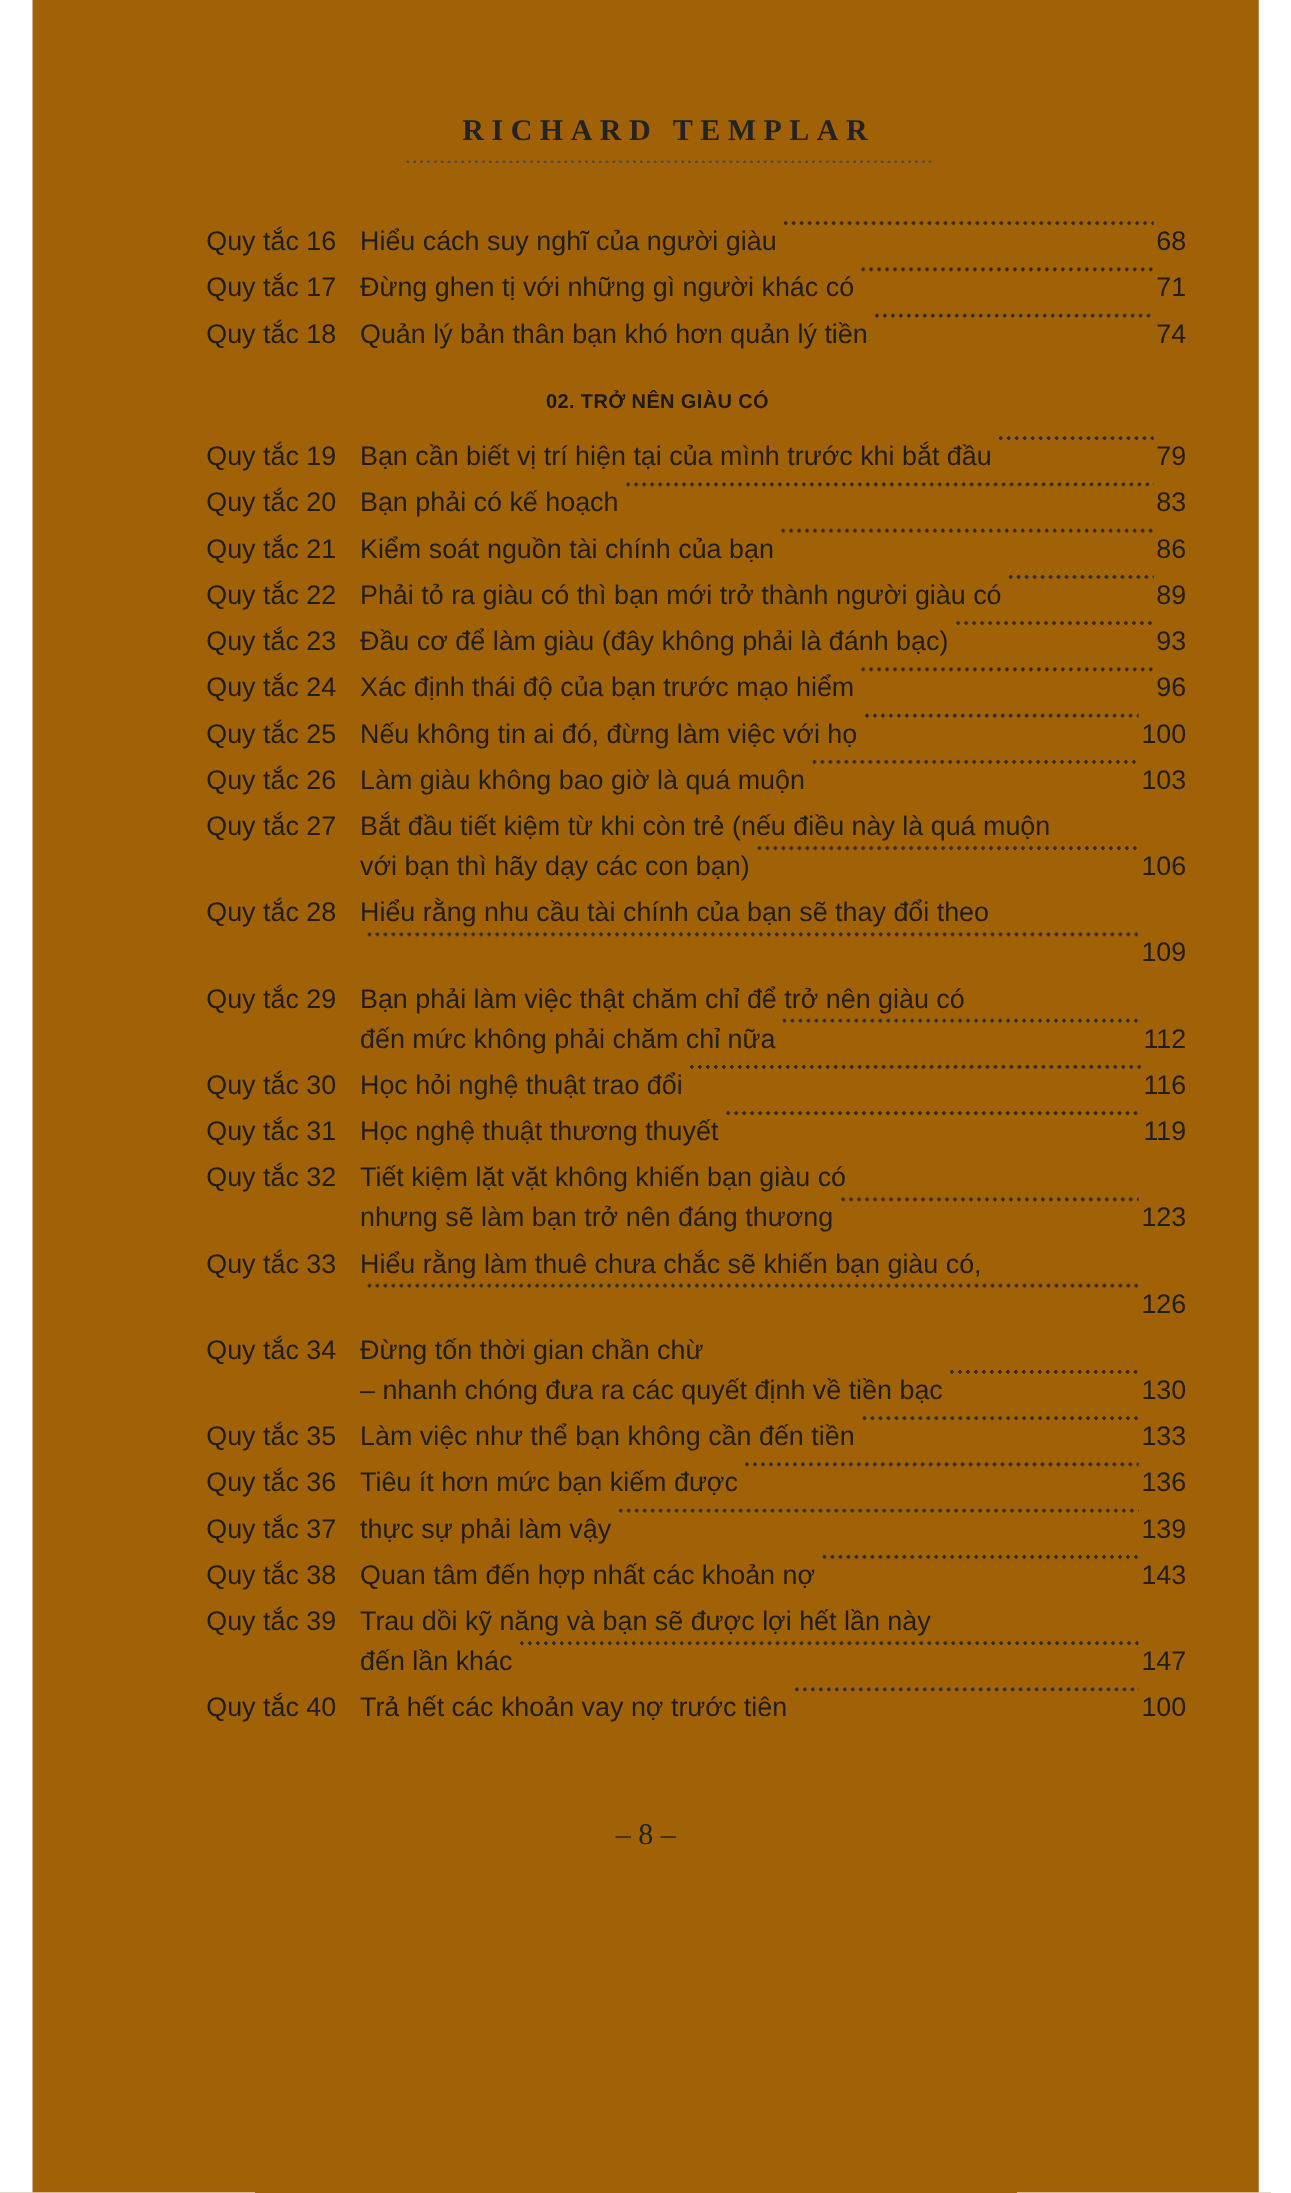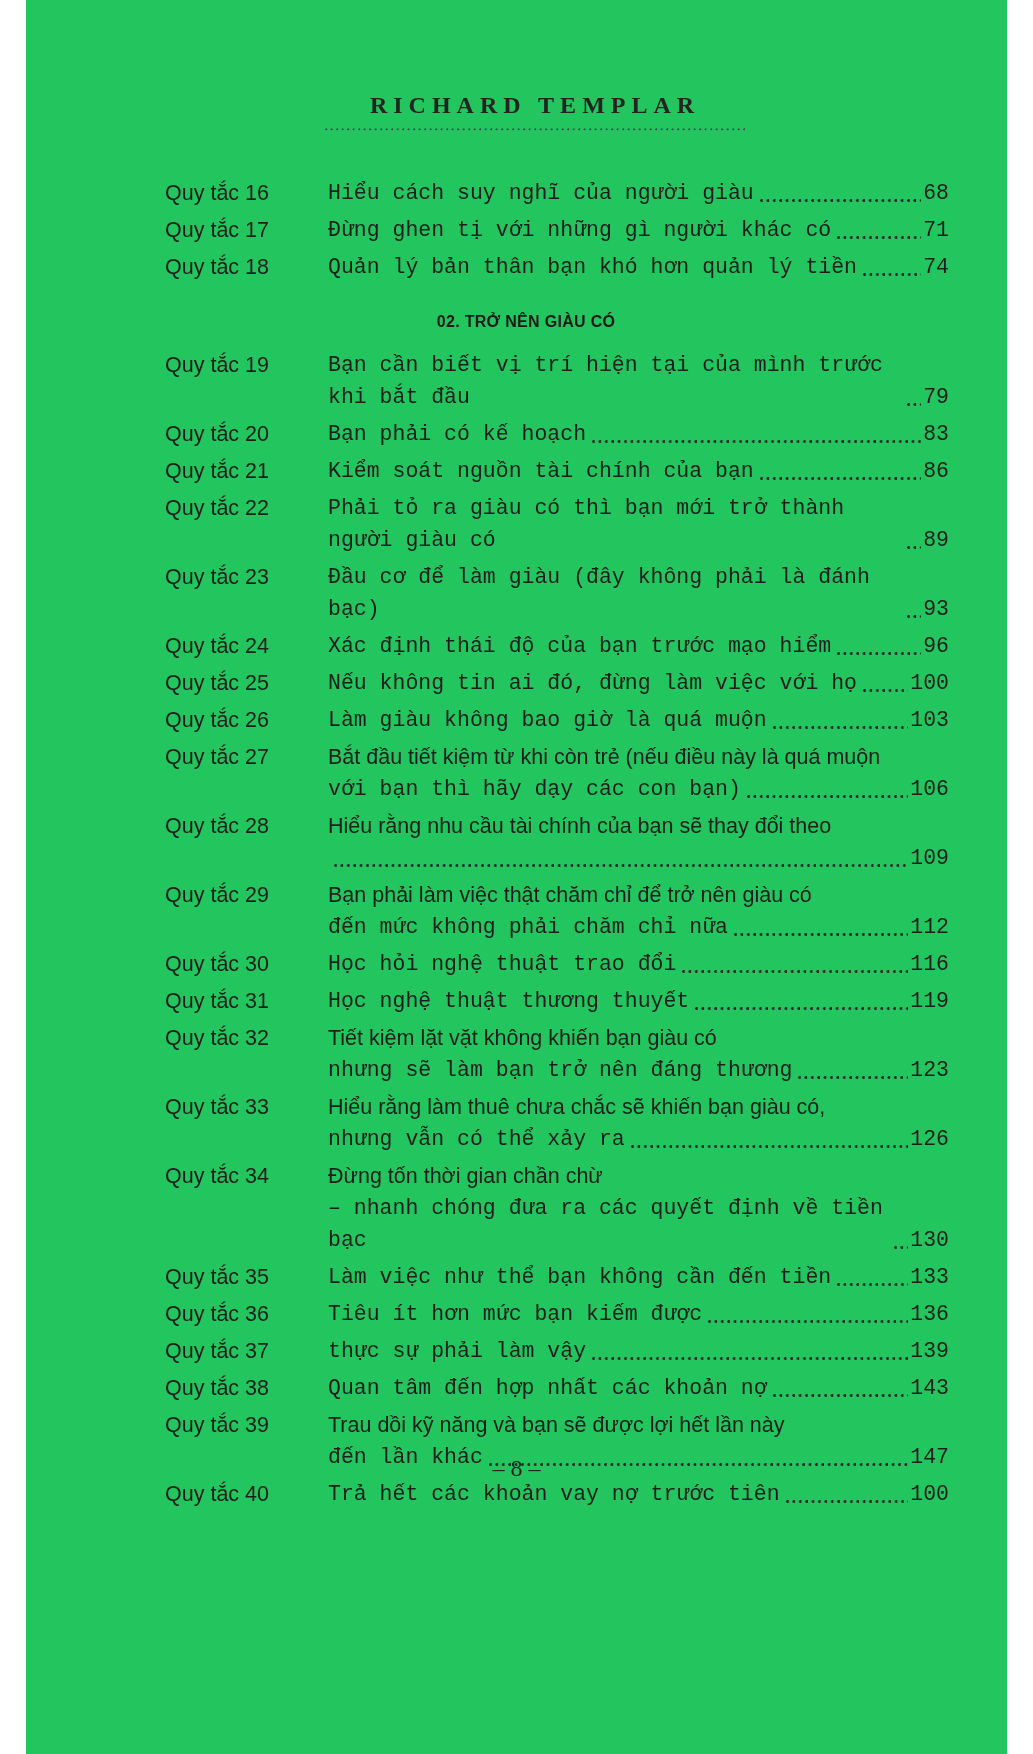--- a/index.html
+++ b/index.html
@@ -1,21 +1,21 @@
 <!DOCTYPE html>
 <html lang="vi"><head>
 <meta charset="utf-8">
 <style>
   html, body { margin: 0; padding: 0; background: #ffffff; }
   .page {
     position: relative;
     width: 944px;
     height: 1754px;
     margin: 0 auto;
-    background: #22c55e;
+    background: #a16207;
     color: #1e1e1e;
     font-family: "Liberation Sans", sans-serif;
     overflow: hidden;
     padding-left: 37px;
   }
 
   
   .page-header { padding-top: 92px; text-align: center; }
   .book-author {
     font-family: "Liberation Serif", serif;
@@ -28,30 +28,30 @@
     width: 420px;
     height: 3px;
     margin: 9px auto 0 auto;
     background-image: radial-gradient(circle at 1.2px 1.4px, #4a4a4a 0.9px, transparent 1.2px);
     background-size: 5.5px 3px;
     background-repeat: repeat-x;
   }
 
   
   .toc { padding: 46px 58px 0 102px; }
-  .toc-entry { display: flex; margin-bottom: 5px; gap: 40px; }
+  .toc-entry { display: flex; margin-bottom: 5px; }
   .toc-label {
     flex: 0 0 123px;
     font-size: 21.5px;
     line-height: 32px;
     white-space: nowrap;
   }
   .toc-body { flex: 1 1 auto; min-width: 0; }
   .toc-line { font-size: 21.5px; line-height: 32px; }
-  .toc-line.last { display: flex; align-items: flex-end; font-family: Liberation Mono, monospace; }
+  .toc-line.last { display: flex; align-items: flex-start; }
   .toc-text { flex: 0 1 auto; }
   .leader {
     flex: 1 0 14px;
     height: 3px;
     margin: 0 2px 7px 6px;
     background-image: radial-gradient(circle at 1.5px 1.5px, #2b2b2b 1.25px, transparent 1.55px);
     background-size: 6.4px 3px;
     background-repeat: repeat-x;
   }
   .toc-page { flex: 0 0 auto; }
@@ -259,21 +259,20 @@
             <span class="leader"></span>
             <span class="toc-page">123</span>
           </div>
         </div>
       </div>
       <div class="toc-entry">
         <div class="toc-label">Quy tắc 33</div>
         <div class="toc-body">
           <div class="toc-line">Hiểu rằng làm thuê chưa chắc sẽ khiến bạn giàu có,</div>
           <div class="toc-line last">
-            <span class="toc-text">nhưng vẫn có thể xảy ra</span>
             <span class="leader"></span>
             <span class="toc-page">126</span>
           </div>
         </div>
       </div>
       <div class="toc-entry">
         <div class="toc-label">Quy tắc 34</div>
         <div class="toc-body">
           <div class="toc-line">Đừng tốn thời gian chần chừ</div>
           <div class="toc-line last">

